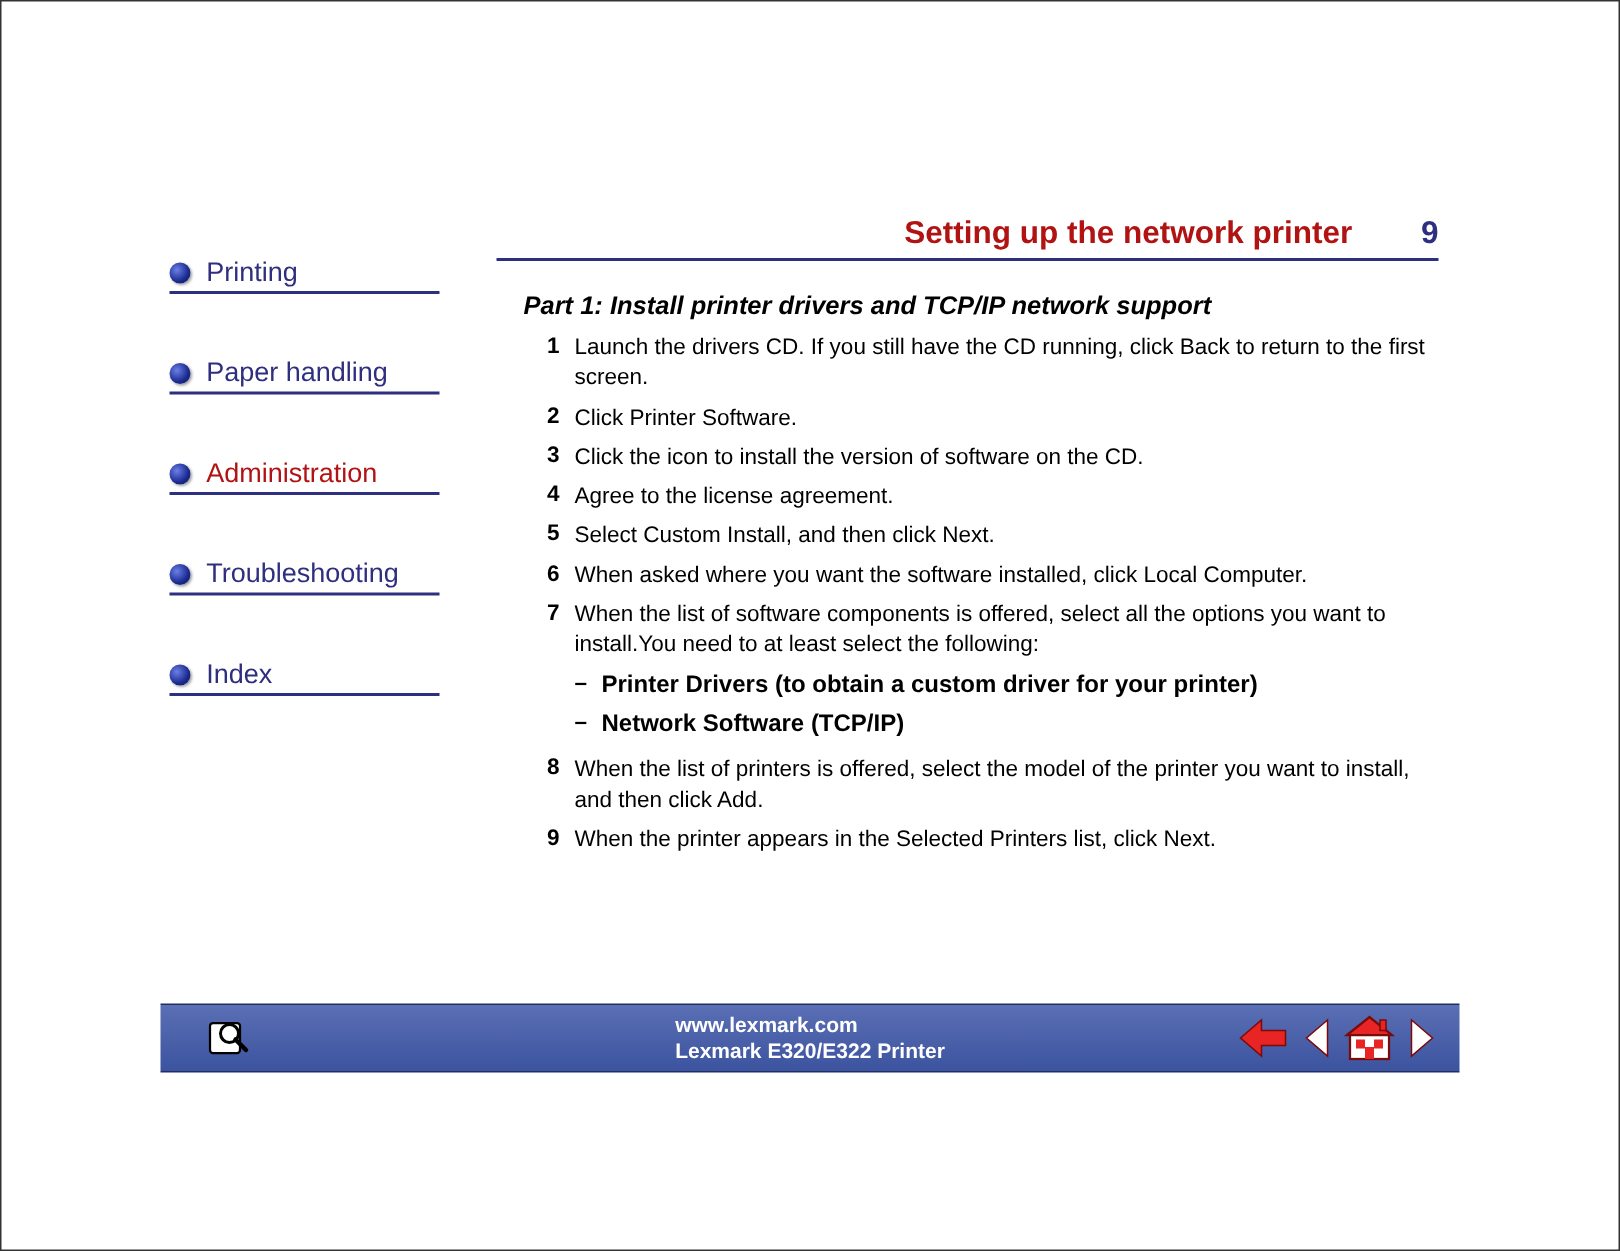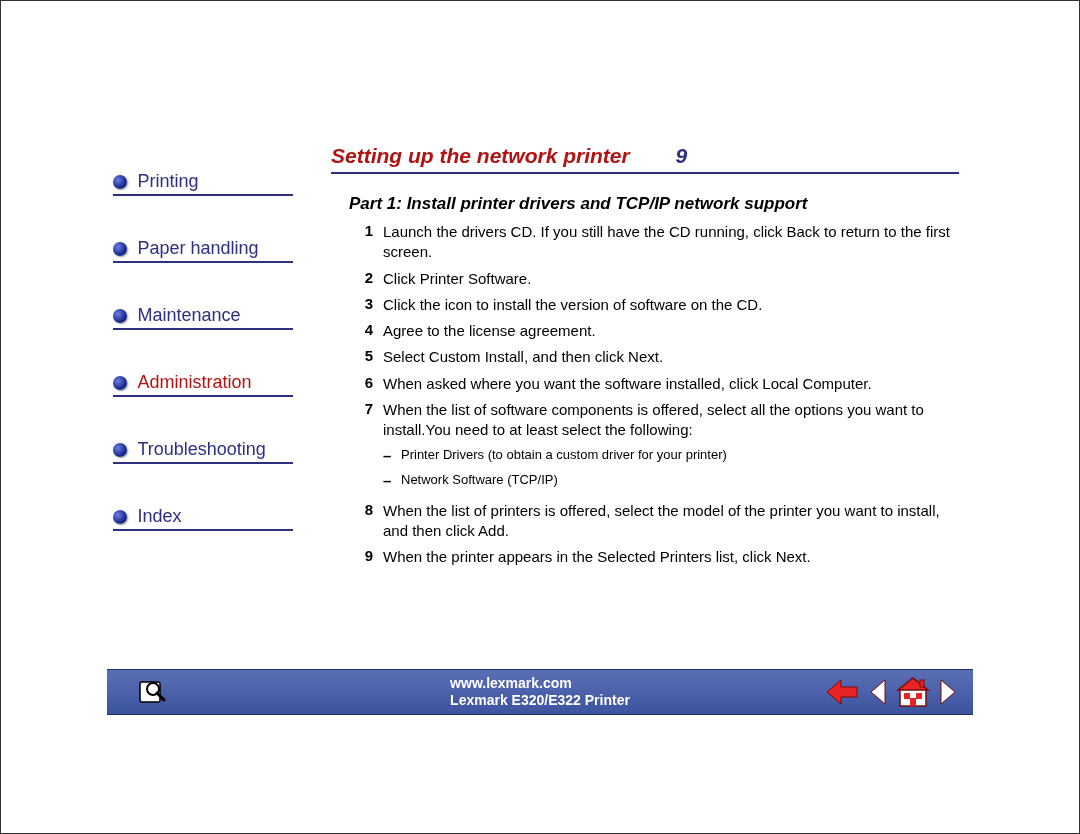--- a/index.html
+++ b/index.html
@@ -22,21 +22,21 @@
   .header {
     position: absolute;
     top: 143px;
     left: 330px;
     right: 120px;
   }
   .header-title {
     color: #b11313;
     font-weight: bold;
     font-size: 21px;
-    font-style: italic;
+    text-align: right;
   }
   .header-title .page-num {
     display: inline-block;
     margin-left: 40px;
     color: #2f2f7f;
     font-size: 21px;
   }
   .header-rule {
     height: 0;
     border-bottom: 2px solid #2f2f7f;
@@ -127,21 +127,22 @@
     align-items: flex-start;
     margin-bottom: 4px;
   }
   .sublist li .dash {
     flex: 0 0 18px;
     font-weight: bold;
     font-size: 15px;
   }
   .sublist li .subtext {
     flex: 1;
-    font-size: 13px;
+    font-size: 16px;
+    font-weight: bold;
   }
 
   
   .footer-bar {
     position: absolute;
     left: 106px;
     right: 106px;
     bottom: 118px;
     height: 44px;
     background: linear-gradient(to bottom, #5a6fb4, #3c539f);
@@ -200,25 +201,20 @@
 
   <nav class="sidebar">
     <a class="sidebar-item">
       <span class="bullet"></span>
       <span class="label">Printing</span>
       <div class="underline"></div>
     </a>
     <a class="sidebar-item">
       <span class="bullet"></span>
       <span class="label">Paper handling</span>
-      <div class="underline"></div>
-    </a>
-    <a class="sidebar-item">
-      <span class="bullet"></span>
-      <span class="label">Maintenance</span>
       <div class="underline"></div>
     </a>
     <a class="sidebar-item active">
       <span class="bullet"></span>
       <span class="label">Administration</span>
       <div class="underline"></div>
     </a>
     <a class="sidebar-item">
       <span class="bullet"></span>
       <span class="label">Troubleshooting</span>

